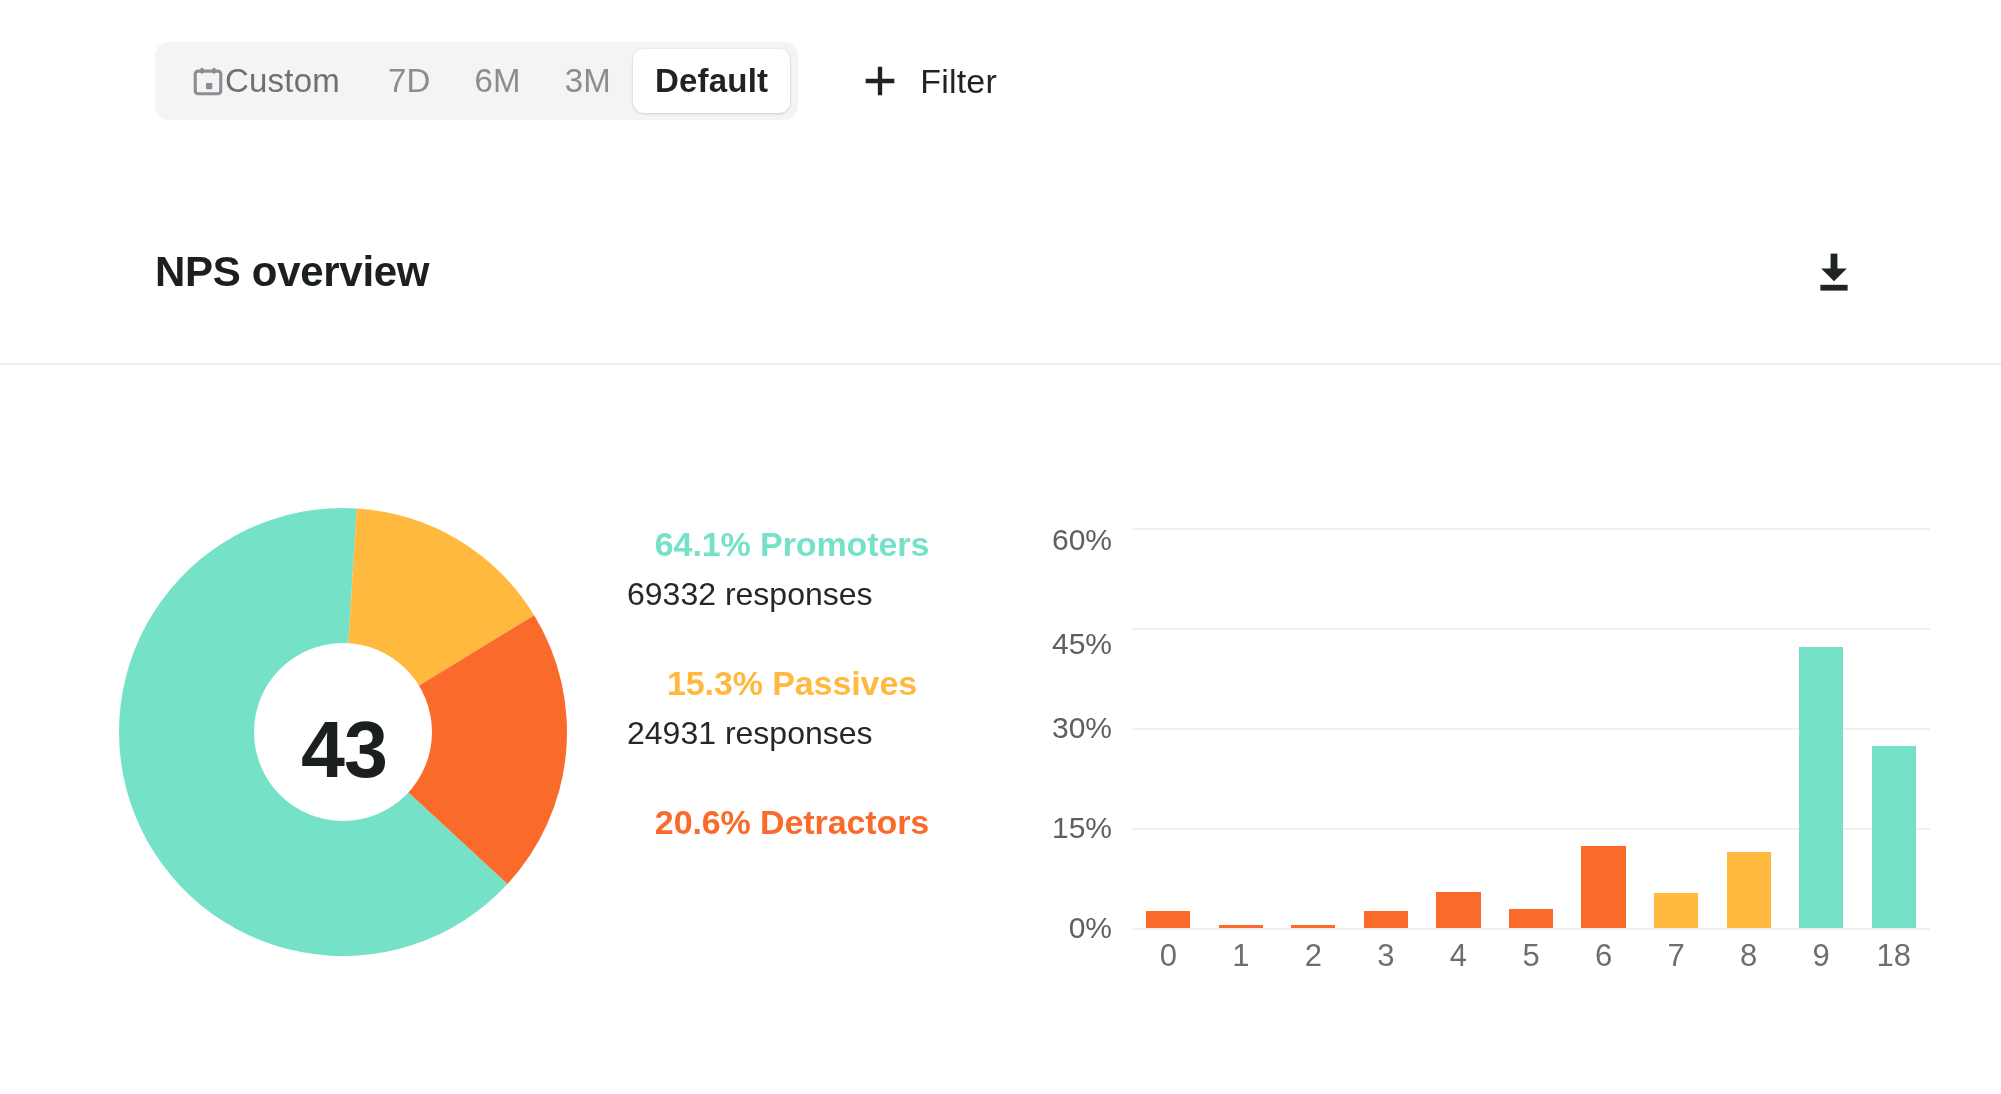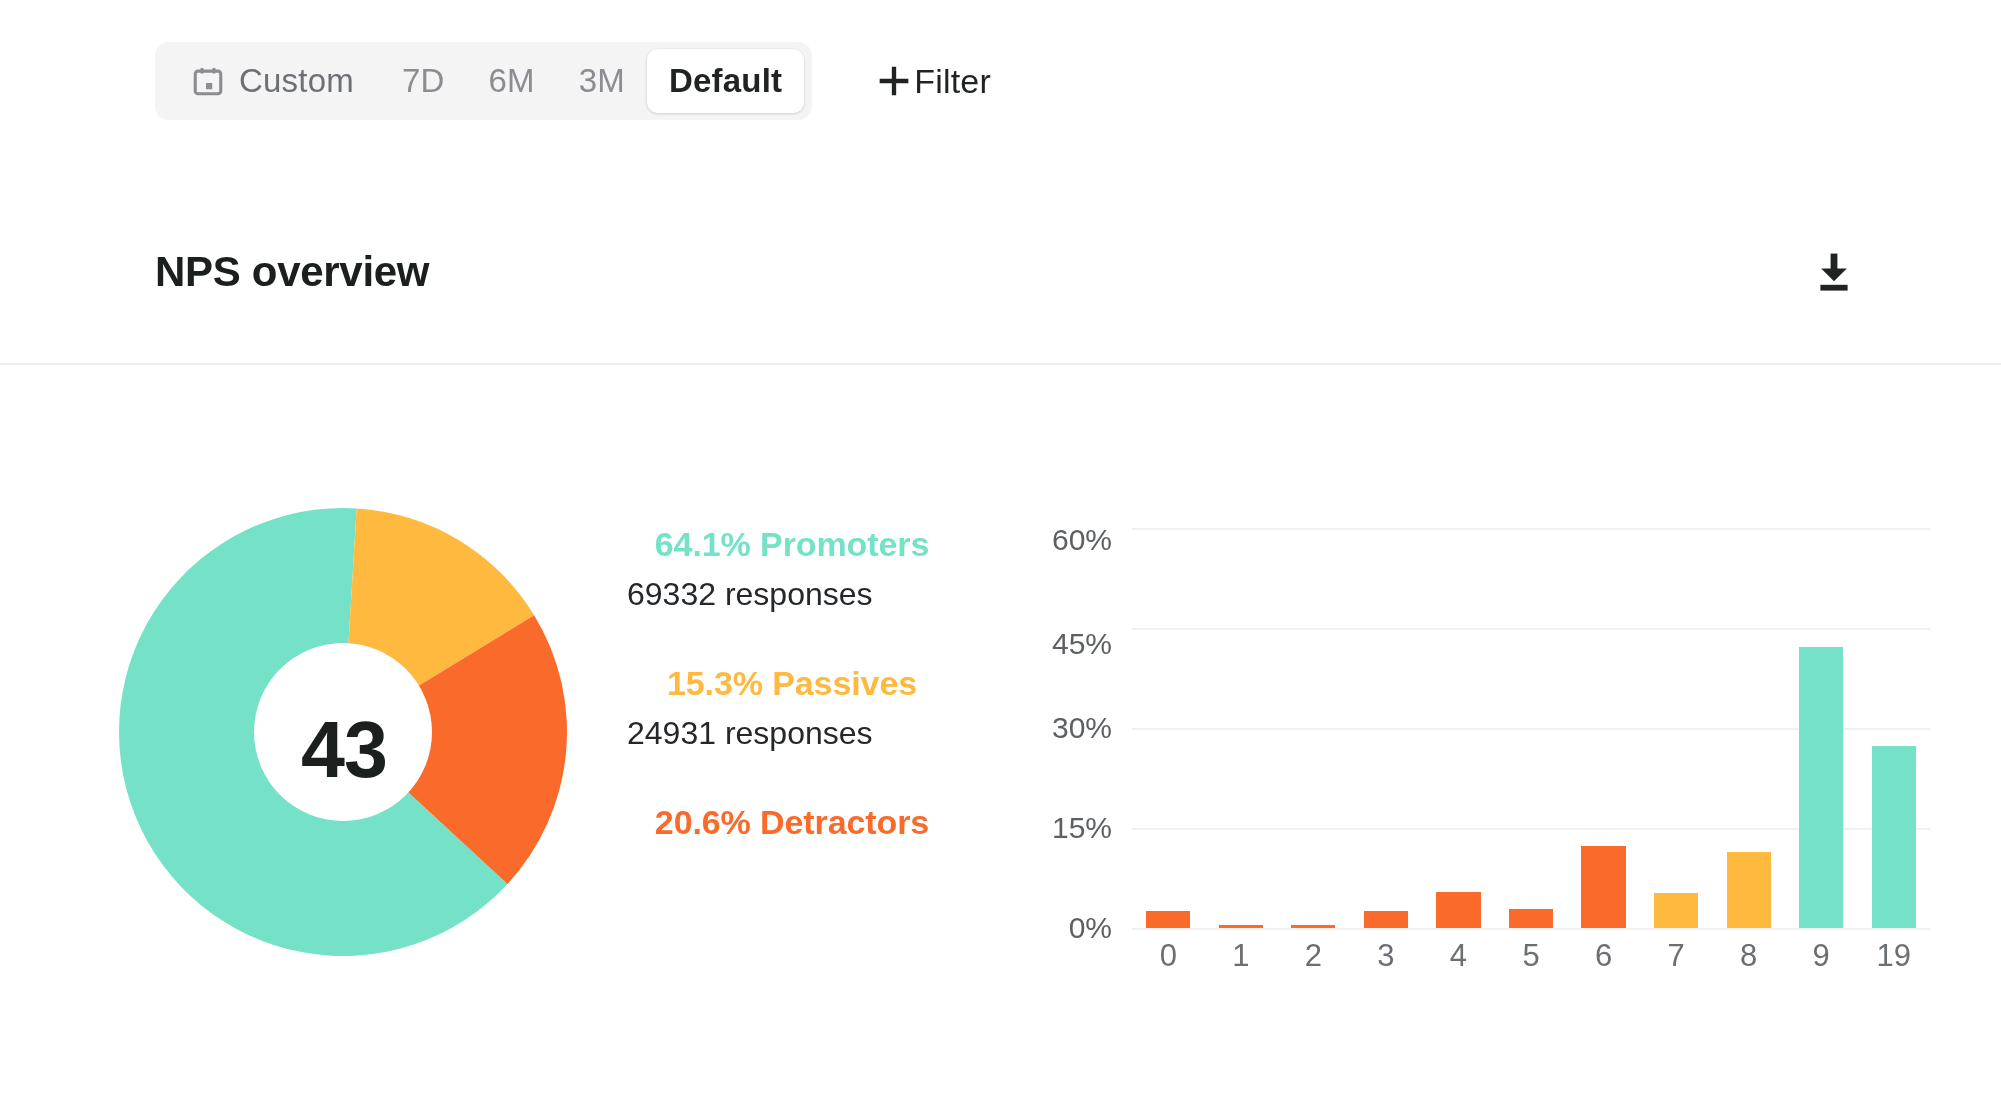--- a/index.html
+++ b/index.html
@@ -13,36 +13,36 @@
   #root { position: relative; width: 2001px; height: 1094px; background: #fff; }
 
   
   .toolbar { position: absolute; left: 155px; top: 42px; display: flex; align-items: center; }
   .range-group {
     display: flex; align-items: center;
     background: #f4f4f5; border-radius: 14px;
     height: 78px; padding: 7px 8px;
   }
   .range-btn {
-    display: flex; align-items: center; gap: 14px;
+    display: flex; align-items: center; gap: 0;
     height: 64px; padding: 0 22px;
     border-radius: 11px;
     font-size: 33px; font-weight: 500; color: #8b8d93;
     letter-spacing: .2px; white-space: nowrap; cursor: pointer;
     background: transparent; border: none;
     font-family: "Liberation Sans", sans-serif;
   }
   .range-btn.custom { color: #6d7075; padding-left: 28px; padding-right: 26px; }
   .range-btn.active {
     background: #ffffff; color: #1f2322; font-weight: 700;
     box-shadow: 0 1px 3px rgba(0,0,0,.14), 0 0 0 1px rgba(0,0,0,.02);
   }
   .cal-ico { width: 34px; height: 34px; display: block; }
   .filter-btn {
-    display: flex; align-items: center; 
+    display: flex; align-items: center; gap: 20px;
     margin-left: 62px; cursor: pointer;
     background: transparent; border: none;
     font-family: "Liberation Sans", sans-serif;
   }
   .plus-ico { width: 40px; height: 40px; display: block; }
   .filter-label { font-size: 34px; font-weight: 500; color: #1f2322; letter-spacing: .2px; }
 
   
   .card-title {
     position: absolute; left: 155px; top: 248px;
@@ -227,17 +227,17 @@
         <div class="xcell">0</div>
         <div class="xcell">1</div>
         <div class="xcell">2</div>
         <div class="xcell">3</div>
         <div class="xcell">4</div>
         <div class="xcell">5</div>
         <div class="xcell">6</div>
         <div class="xcell">7</div>
         <div class="xcell">8</div>
         <div class="xcell">9</div>
-        <div class="xcell">19</div>
+        <div class="xcell">18</div>
       </div>
   </div>
 
 </div>
 
 </body></html>

